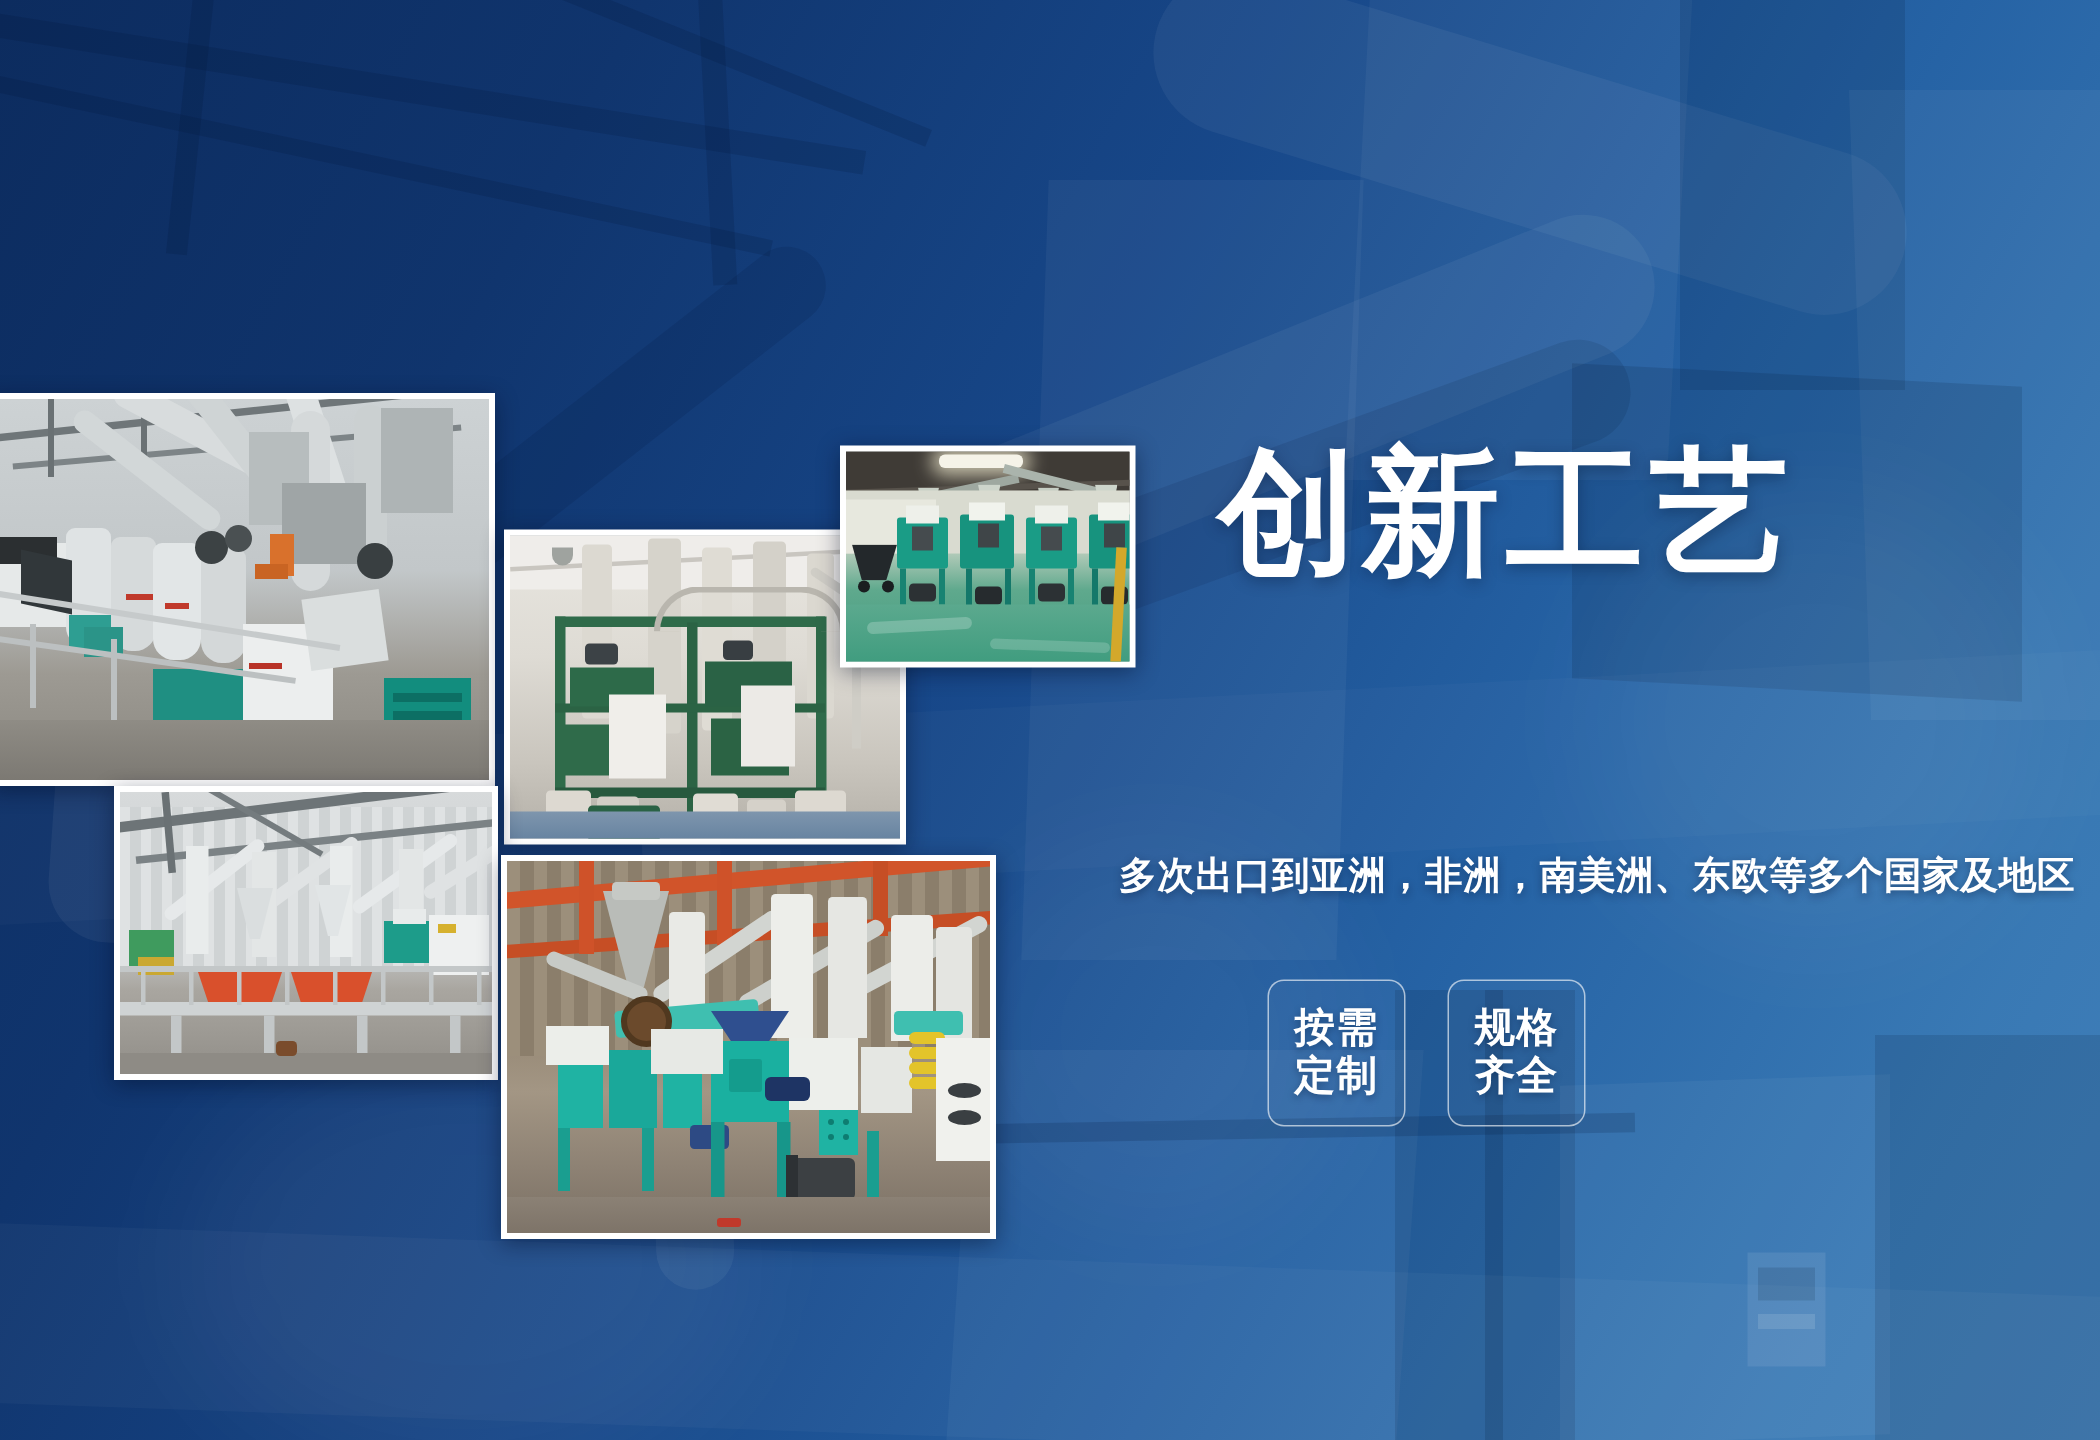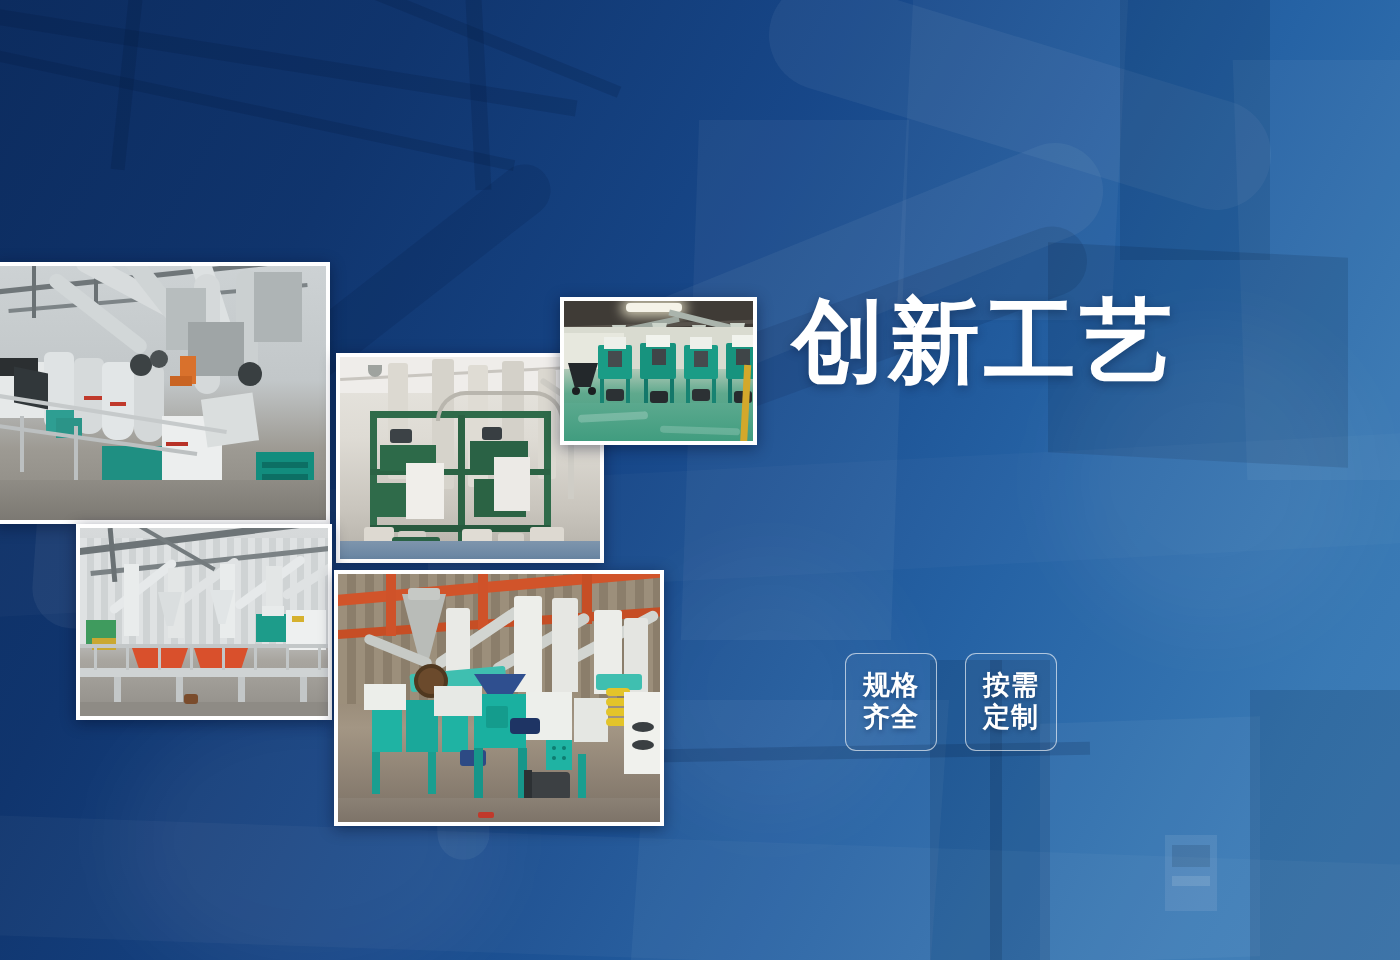--- a/index.html
+++ b/index.html
@@ -51,21 +51,21 @@
   .headline{
     position:absolute;
     color:#ffffff;
     font-weight:bold;
     font-size:92px;
     line-height:1.02;
     letter-spacing:4px;
     white-space:nowrap;
     text-shadow:0 3px 10px rgba(0,16,46,0.35);
   }
-  #headline-1{left:792px;top:296px;font-family:Liberation Serif, serif;}
+  #headline-1{left:812px;top:296px;}
   #headline-2{left:928px;top:420px;}
 
   .subtitle{
     position:absolute;left:746px;top:567px;
     color:#ffffff;font-size:25px;font-weight:bold;
     letter-spacing:0.5px;white-space:nowrap;
     text-shadow:0 2px 6px rgba(0,16,46,0.4);
   }
 
   .badges{
@@ -431,25 +431,26 @@
       <div class="m" style="left:186px;top:196px;width:8px;height:32px;background:#2d3134;"></div>
 
       <div class="m" style="left:0;top:224px;width:330px;height:32px;background:linear-gradient(180deg,#8b8175,#796f64);"></div>
       <div class="m" style="left:140px;top:238px;width:16px;height:6px;background:#c0392b;border-radius:2px;"></div>
     </div>
   </div>
 
   <div class="headline" id="headline-1">创新工艺</div>
 
 
+  <div class="subtitle">多次出口到亚洲，非洲，南美洲、东欧等多个国家及地区</div>
 
   <div class="badges">
+    <div class="badge">
+      <span>按需</span>
+      <span>定制</span>
+    </div>
     <div class="badge">
       <span>规格</span>
       <span>齐全</span>
     </div>
-    <div class="badge">
-      <span>按需</span>
-      <span>定制</span>
-    </div>
   </div>
 
 </div>
 
 </body></html>

